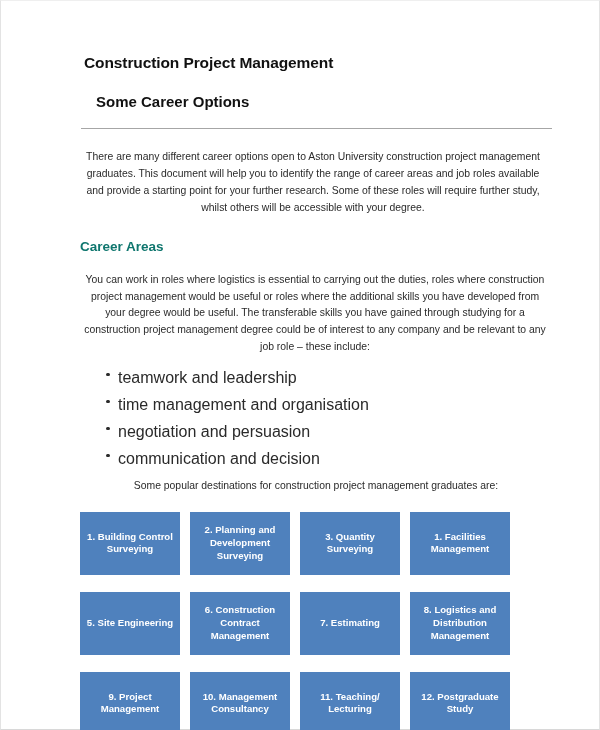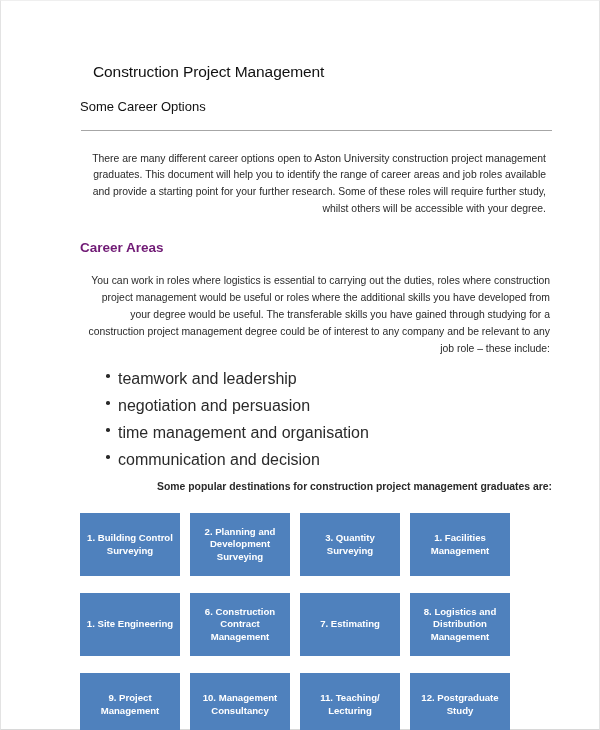--- a/index.html
+++ b/index.html
@@ -29,59 +29,59 @@
   .content {
     position: absolute;
     left: 79px;
     top: 0;
     width: 472px;
   }
 
   
   .doc-title {
     font-size: 15.5px;
-    font-weight: normal;
+    font-weight: bold;
     color: #111111;
-    margin: 13px;
+    margin: 4px;
     padding-top: 48px;
     line-height: 1.25;
     letter-spacing: -0.1px;
   }
   .doc-subtitle {
-    font-size: 13px;
-    font-weight: normal;
+    font-size: 15px;
+    font-weight: bold;
     color: #111111;
-    margin: 0;
+    margin: 16px;
     padding-top: 5px;
     line-height: 1.25;
   }
   .rule {
     margin-top: 14px;
     width: 471px;
     height: 1px;
     background: #a6a6a6;
     border: 0;
   }
 
   
   .para {
     font-size: 10.4px;
     color: #2a2a2a;
     line-height: 1.62;
     margin: 0;
-    text-align: right;
+    text-align: center;
   }
   .para-intro { margin-top: 20px; width: 466px; }
   .para-careers { margin-top: 17px; width: 470px; }
-  .para-destinations { margin-top: 10px; font-weight: bold; }
+  .para-destinations { margin-top: 10px; }
 
   .section-heading {
     font-size: 13.5px;
     font-weight: bold;
-    color: #701a75;
+    color: #0f766e;
     margin: 0;
     padding-top: 22px;
     line-height: 1.2;
   }
 
   
   .skills-list {
     margin: 14px 0 0 0;
     padding: 0;
     list-style: none;
@@ -143,38 +143,38 @@
     <hr class="rule">
 
     <p class="para para-intro">There are many different career options open to Aston University construction project management graduates.  This document will help you to identify the range of career areas and job roles available and provide a starting point for your further research. Some of these roles will require further study, whilst others will be accessible with your degree.</p>
 
     <h3 class="section-heading">Career Areas</h3>
 
     <p class="para para-careers">You can work in roles where logistics is essential to carrying out the duties, roles where construction project management would be useful or roles where the additional skills you have developed from your degree would be useful.   The transferable skills you have gained through studying for a construction project management degree could be of interest to any company and be relevant to any job role – these include:</p>
 
     <ul class="skills-list">
       <li><span class="bullet"></span><span>teamwork and leadership</span></li>
+      <li><span class="bullet"></span><span>time management and organisation</span></li>
       <li><span class="bullet"></span><span>negotiation and persuasion</span></li>
-      <li><span class="bullet"></span><span>time management and organisation</span></li>
       <li><span class="bullet"></span><span>communication and decision</span></li>
     </ul>
 
     <p class="para para-destinations">Some popular destinations for construction project management graduates are:</p>
 
     <div class="dest-grid">
       <div class="dest-box">1. Building Control
 Surveying</div>
       <div class="dest-box">2.  Planning and
 Development
 Surveying</div>
       <div class="dest-box">3. Quantity
 Surveying</div>
       <div class="dest-box">1. Facilities
 Management</div>
-      <div class="dest-box">1.  Site Engineering</div>
+      <div class="dest-box">5.  Site Engineering</div>
       <div class="dest-box">6.  Construction
 Contract
 Management</div>
       <div class="dest-box">7. Estimating</div>
       <div class="dest-box">8. Logistics and
 Distribution
 Management</div>
       <div class="dest-box">9. Project
 Management</div>
       <div class="dest-box">10. Management

